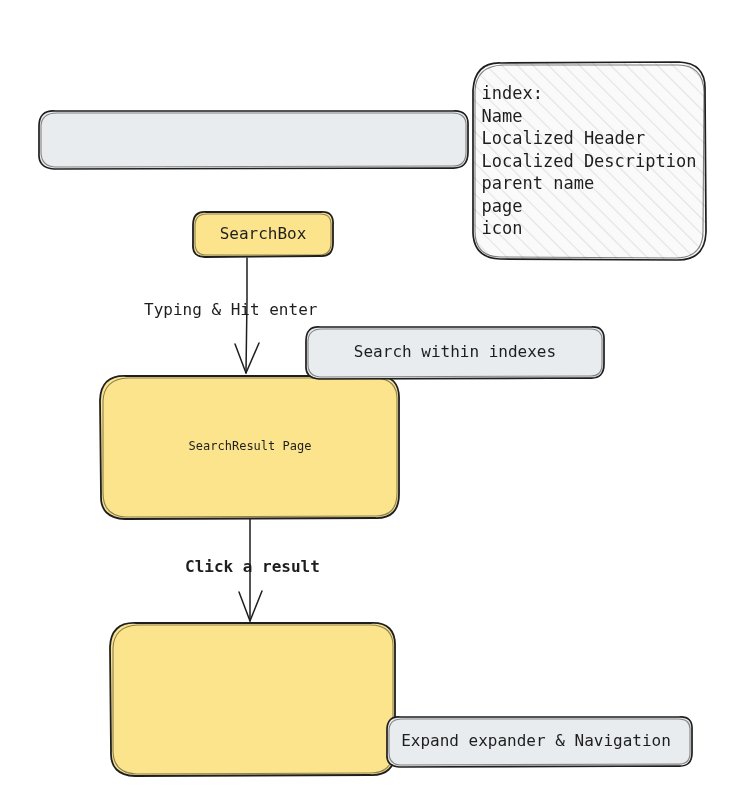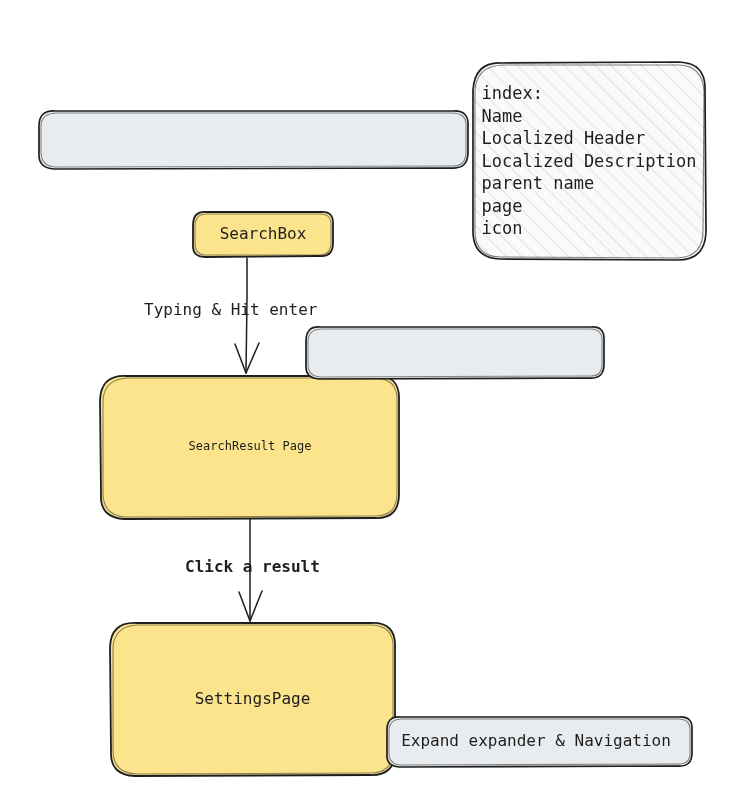--- a/index.html
+++ b/index.html
@@ -121,24 +121,24 @@
   <div class="node-label" style="left:472px; top:62px; width:234px; height:198px; font-size:17px;">index:
 Name
 Localized Header
 Localized Description
 parent name
 page
 icon</div>
 
   <div class="node-label" style="left:193px; top:211px; width:140px; height:46px; font-size:16px;">SearchBox</div>
 
+  <div class="node-label" style="left:305px; top:326px; width:300px; height:52px; font-size:16px;">Search within indexes</div>
 
   <div class="node-label" style="left:100px; top:375px; width:300px; height:143px; font-size:12px;">SearchResult Page</div>
 
-  <div class="node-label" style="left:110px; top:622px; width:285px; height:153px; font-size:16px;">SettingsPage</div>
 
   <div class="node-label" style="left:386px; top:716px; width:300px; height:50px; font-size:16px;">Expand expander &amp; Navigation</div>
 
   <div class="edge-label" style="left:144px; top:300px;text-align:right;">Typing &amp; Hit enter</div>
 
   <div class="edge-label" style="left:185px; top:557px;font-weight:bold;">Click a result</div>
 
   <div class="hit" style="left:38px; top:110px; width:430px; height:58px;"></div>
   <div class="hit" style="left:472px; top:62px; width:234px; height:198px;"></div>
   <div class="hit" style="left:193px; top:211px; width:140px; height:46px;"></div>

